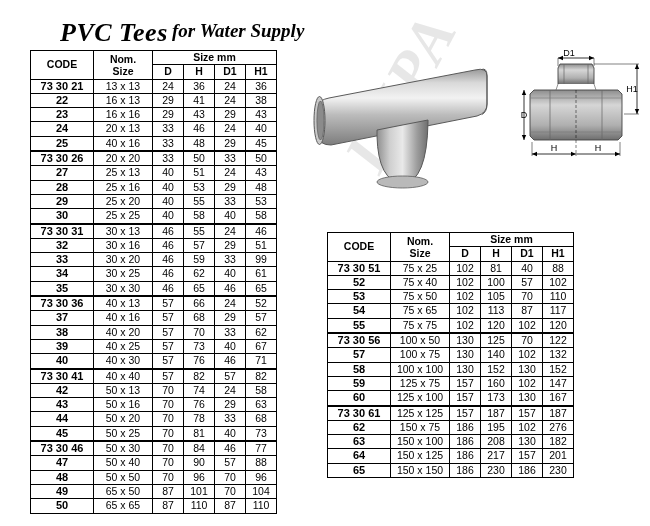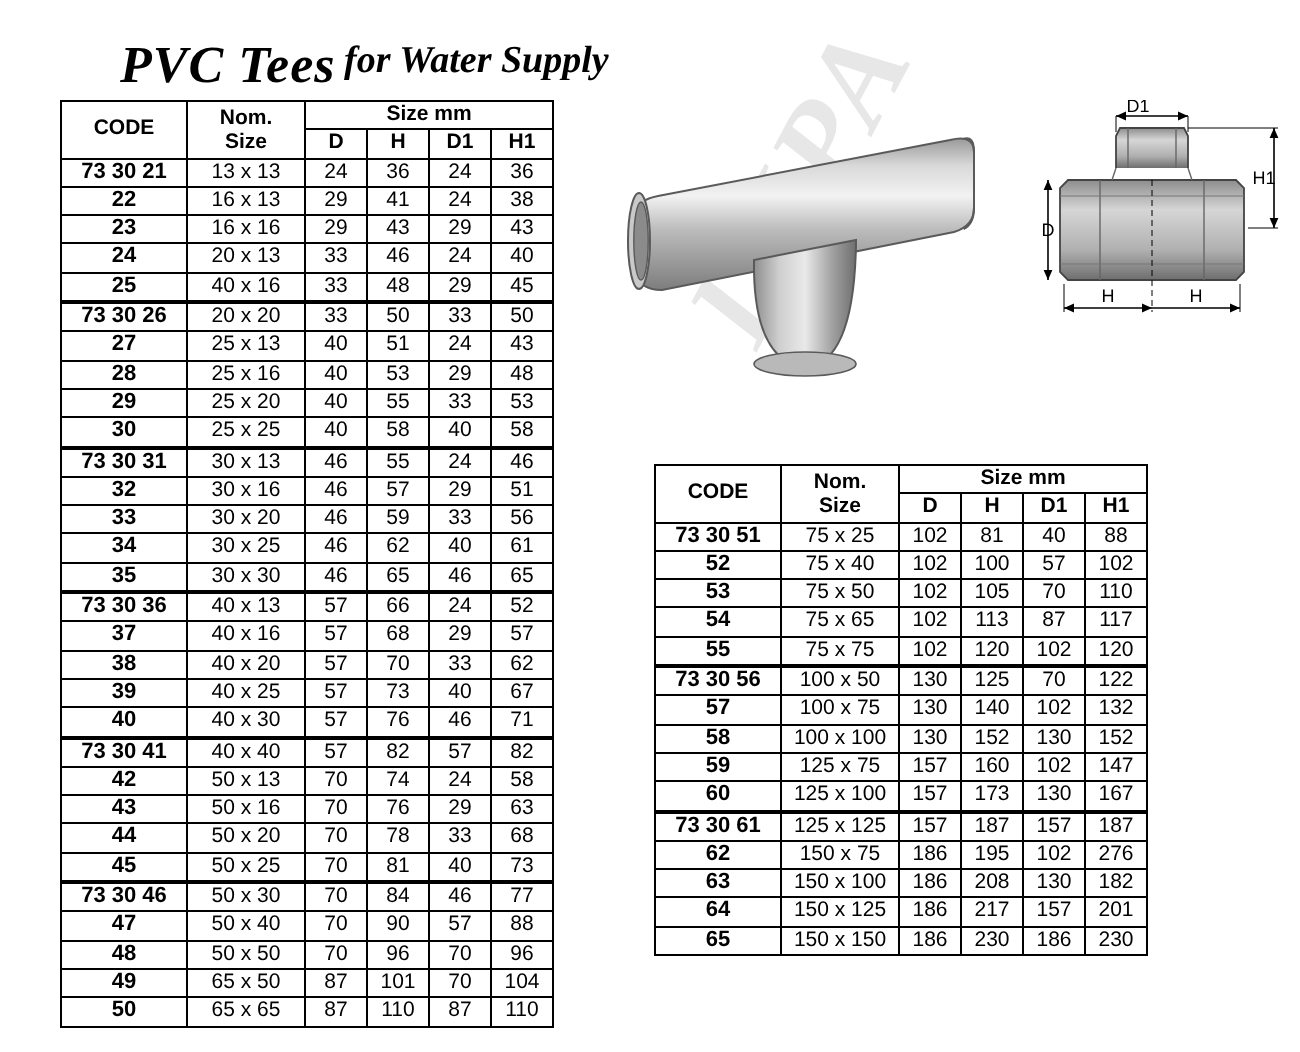--- a/index.html
+++ b/index.html
@@ -188,21 +188,21 @@
         <td class="dim-cell">57</td>
         <td class="dim-cell">29</td>
         <td class="dim-cell">51</td>
       </tr>
       <tr>
         <td class="code-cell">33</td>
         <td class="nom-cell">30 x  20</td>
         <td class="dim-cell">46</td>
         <td class="dim-cell">59</td>
         <td class="dim-cell">33</td>
-        <td class="dim-cell">56</td>
+        <td class="dim-cell">99</td>
       </tr>
       <tr>
         <td class="code-cell">34</td>
         <td class="nom-cell">30 x  25</td>
         <td class="dim-cell">46</td>
         <td class="dim-cell">62</td>
         <td class="dim-cell">40</td>
         <td class="dim-cell">61</td>
       </tr>
       <tr>

